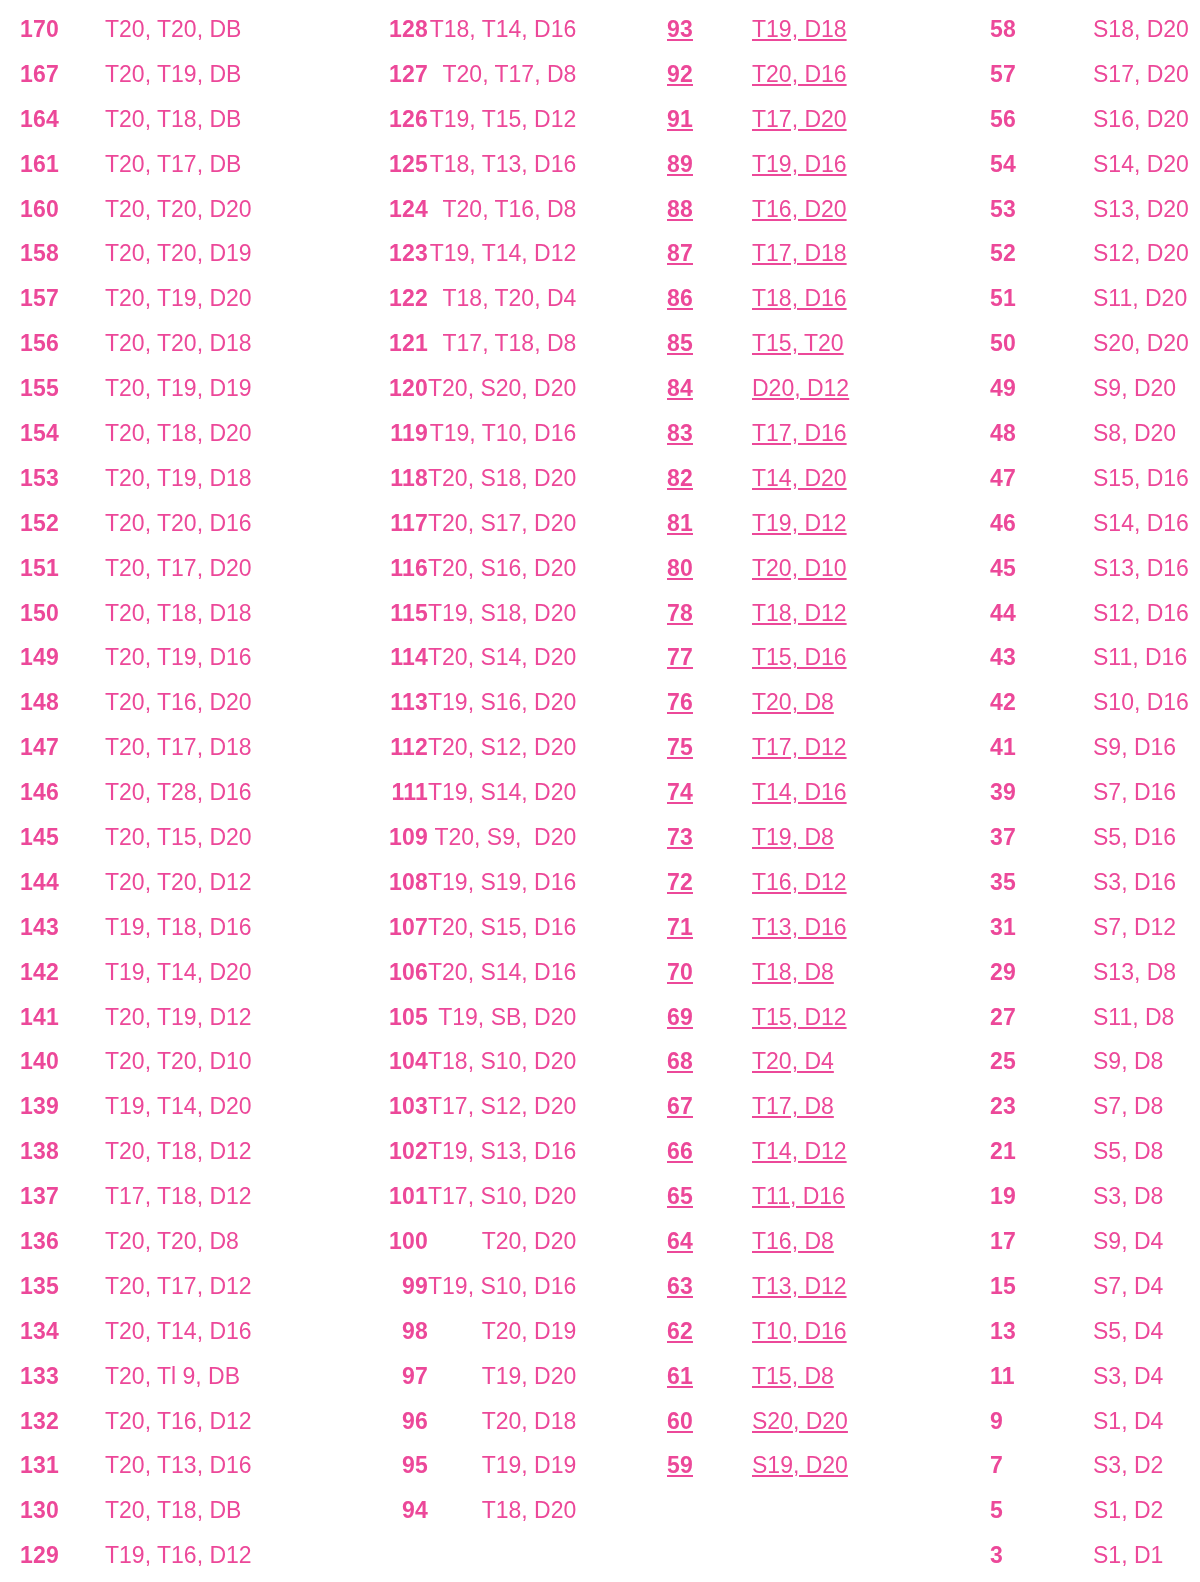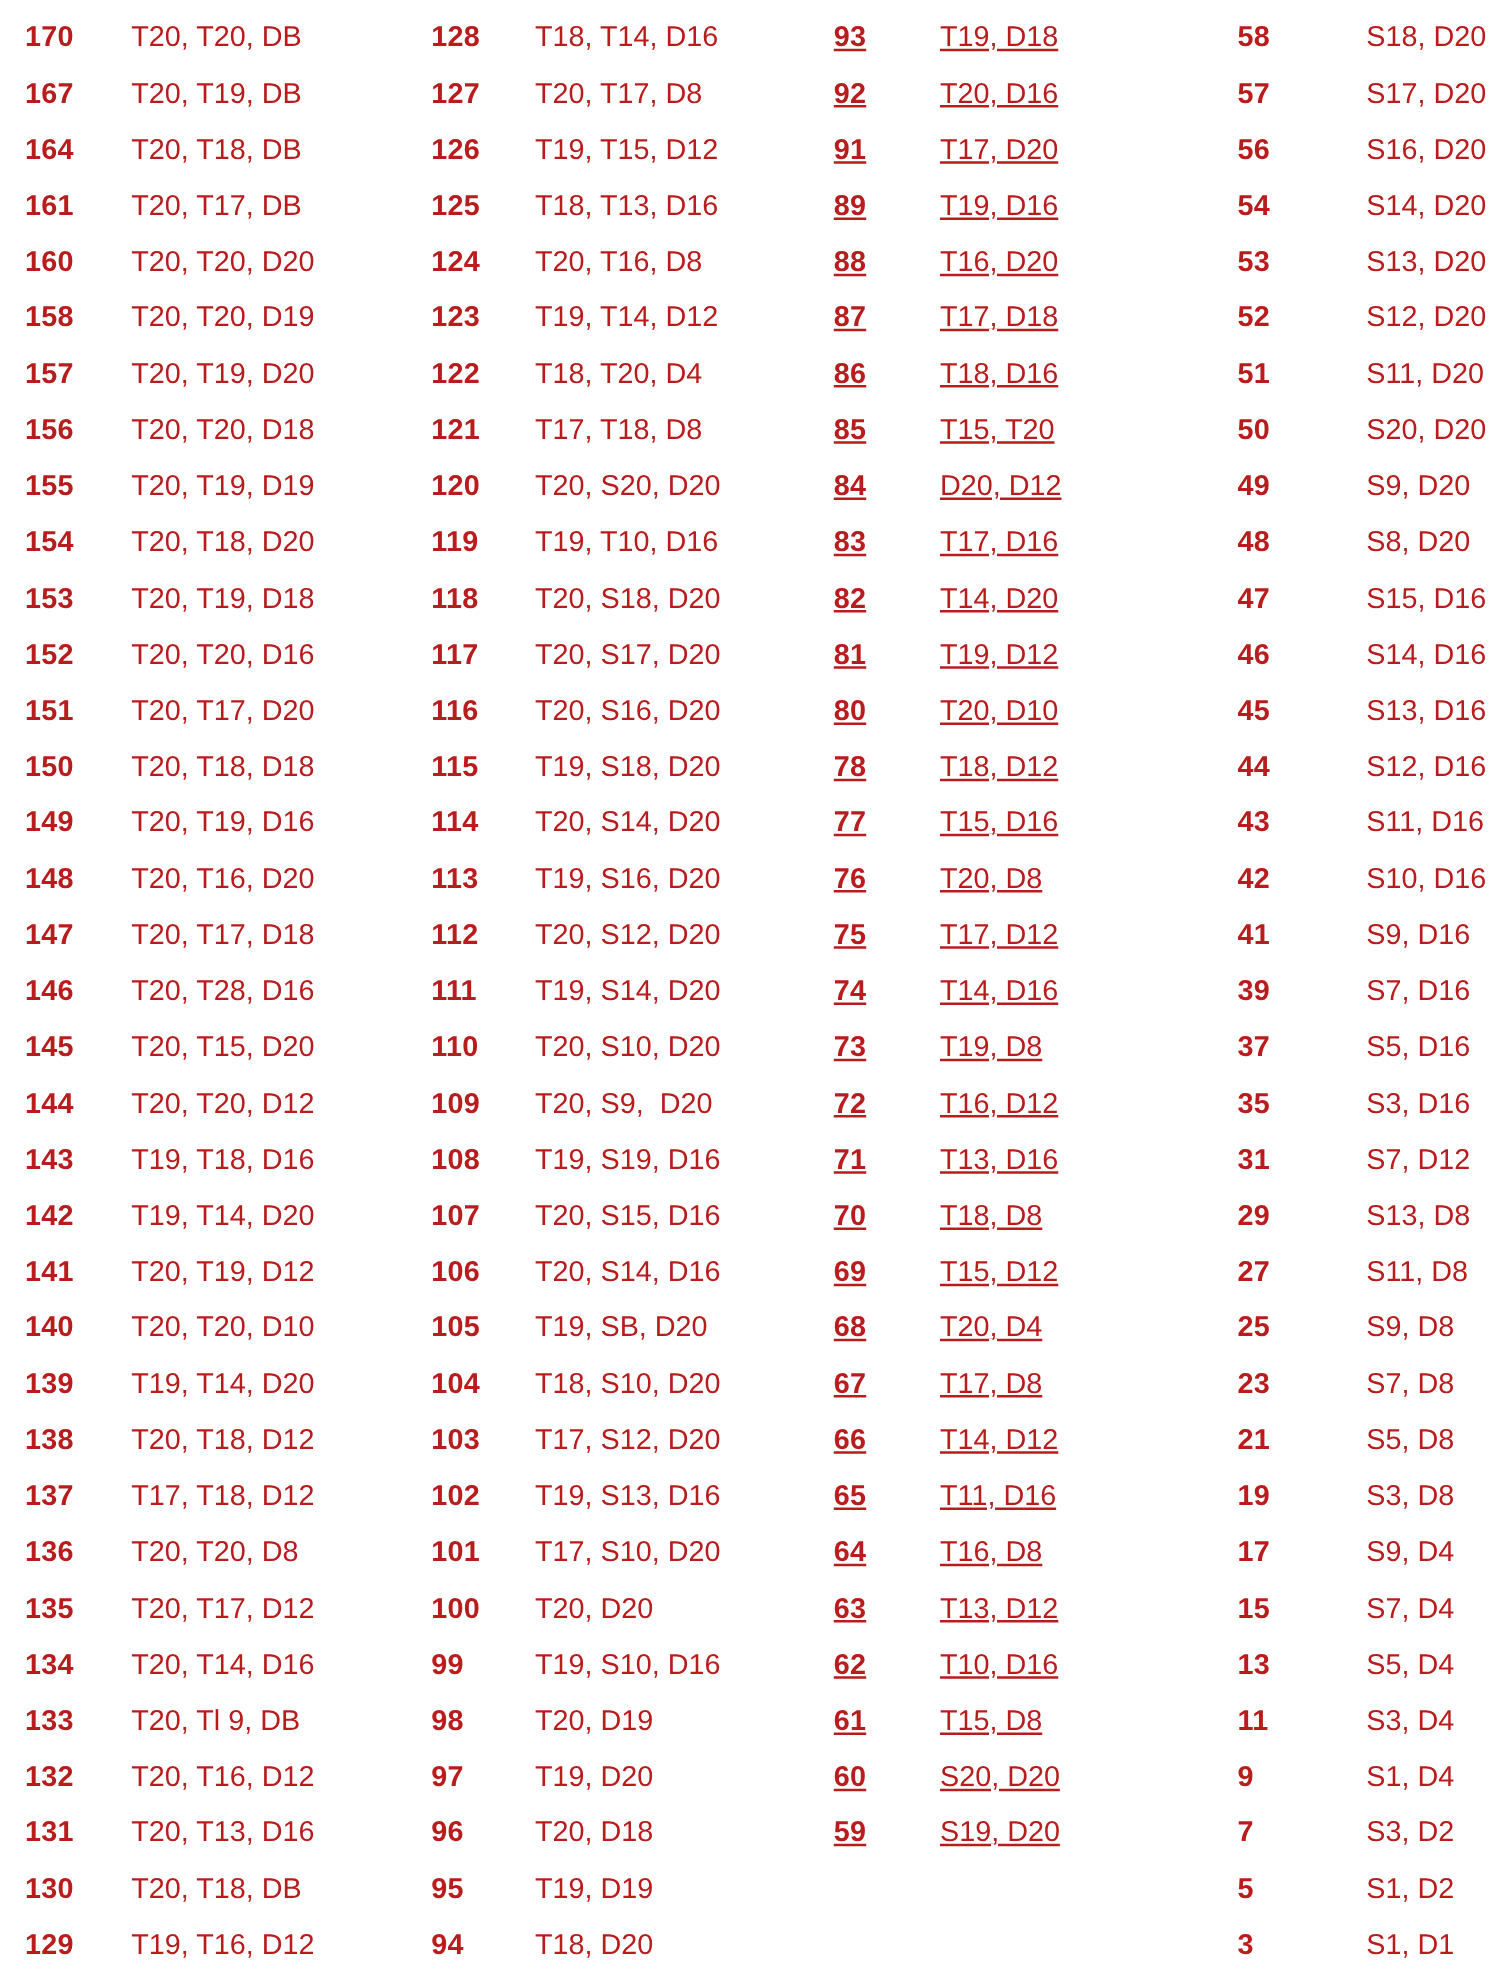--- a/index.html
+++ b/index.html
@@ -6,36 +6,36 @@
     margin: 0;
     padding: 0;
     background: #ffffff;
   }
   #page {
     position: relative;
     width: 1200px;
     height: 1582px;
     background: #ffffff;
     font-family: "Liberation Sans", "DejaVu Sans", sans-serif;
-    color: #b91c1c;
+    color: #ec4899;
     overflow: hidden;
   }
   .col-group {
     position: absolute;
     top: 0;
     bottom: 0;
     padding-top: 7px;
     box-sizing: border-box;
   }
   #col-0 { left: 20px;  }
   #col-1 { left: 345px; }
   #col-2 { left: 667px; text-decoration: underline; }
   #col-3 { left: 990px; }
   #col-0 .row { grid-template-columns: 85px auto; }
-  #col-1 .row { grid-template-columns: 83px auto; }
+  #col-1 .row { grid-template-columns: 83px auto; text-align: right; }
   #col-2 .row { grid-template-columns: 85px auto; }
   #col-3 .row { grid-template-columns: 88px auto; gap: 15px; }
   .row {
     display: grid;
     height: 44.9px;
     align-items: center;
   }
   .score {
     font-size: 23px;
     font-weight: 700;
@@ -260,24 +260,20 @@
       </div>
       <div class="row">
         <span class="score">112</span>
         <span class="combo">T20, S12, D20</span>
       </div>
       <div class="row">
         <span class="score">111</span>
         <span class="combo">T19, S14, D20</span>
       </div>
       <div class="row">
-        <span class="score">110</span>
-        <span class="combo">T20, S10, D20</span>
-      </div>
-      <div class="row">
         <span class="score">109</span>
         <span class="combo">T20, S9,  D20</span>
       </div>
       <div class="row">
         <span class="score">108</span>
         <span class="combo">T19, S19, D16</span>
       </div>
       <div class="row">
         <span class="score">107</span>
         <span class="combo">T20, S15, D16</span>

